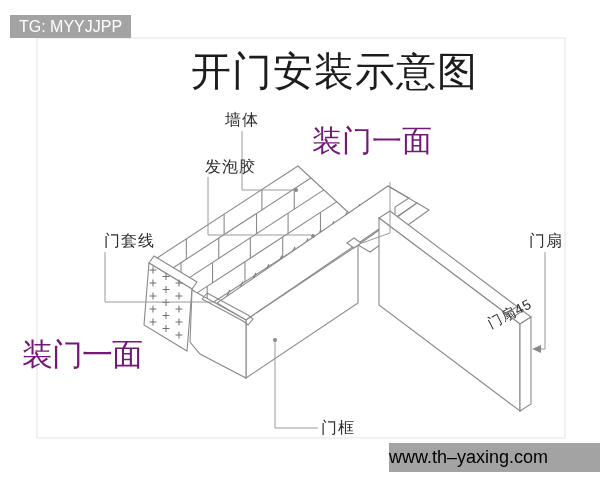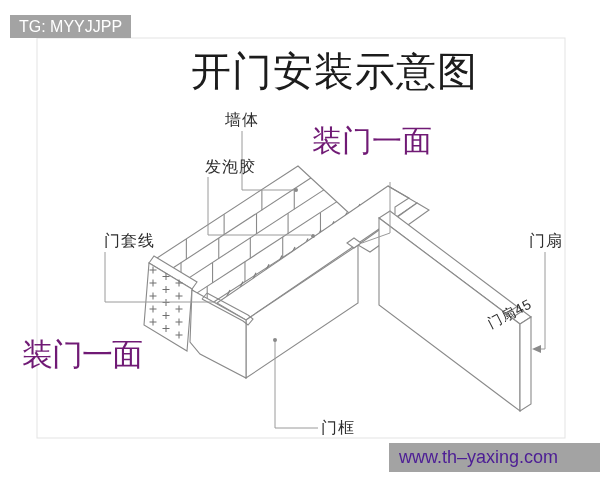--- a/index.html
+++ b/index.html
@@ -18,21 +18,21 @@
   #callout-seal{left:387px;top:161px;}
   #callout-casing{left:104px;top:231px;}
   #callout-leaf{left:529px;top:231px;}
   #callout-frame{left:321px;top:418px;}
   #callout-leaf45{left:489px;top:316px;font-size:14px;transform:rotate(-27deg);
       transform-origin:left center;}
   .watermark{position:absolute;color:#fff;}
   #wm-top{left:10px;top:15px;height:23px;line-height:23px;padding:0 9px;
       font-size:16px;background:#a3a3a3;}
   #wm-bottom{left:389px;top:443px;width:211px;height:29px;line-height:29px;
-      padding-left:10px;box-sizing:border-box;font-size:18px;background:#a3a3a3;color:#4c1d95;}
+      box-sizing:border-box;font-size:18px;background:#a3a3a3;color:#000000;}
 </style>
 </head>
 <body>
 
 <div id="stage">
 
   <svg width="600" height="480" viewBox="0 0 600 480">
     <defs>
       <clipPath id="wallClip">
           <polygon points="298,166 350,214 209,305 157,258"></polygon>

